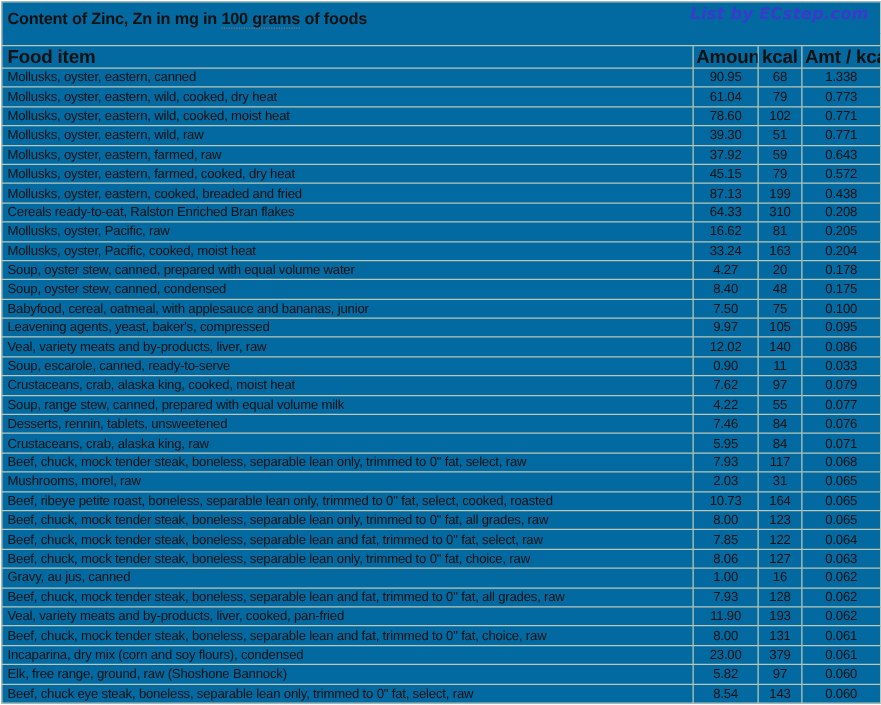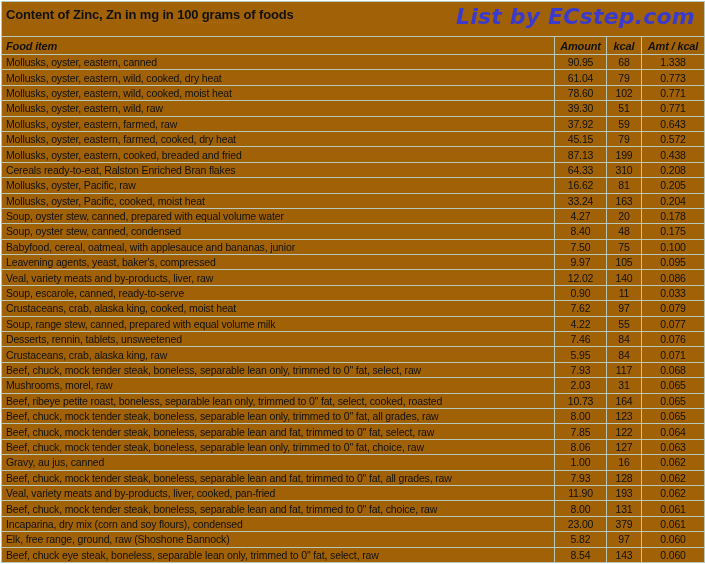--- a/index.html
+++ b/index.html
@@ -1,30 +1,30 @@
 <!DOCTYPE html>
 <html><head>
 <meta charset="utf-8">
 <style>
   html, body { margin:0; padding:0; background:#ffffff; }
   body { width:705px; height:564px; overflow:hidden; position:relative;
          font-family:"Liberation Sans", sans-serif; }
   table.foods { position:absolute; left:1px; top:1px; width:703px;
-         border-collapse:collapse; table-layout:fixed; background:#a16207; }
+         border-collapse:collapse; table-layout:fixed; background:#0369a1; }
   table.foods td, table.foods th { border:1px solid #b8c8b8; padding:0 4px;
          font-size:10.5px; color:#111; white-space:nowrap; overflow:hidden;
          letter-spacing:-0.15px; }
   tr.title-row td { height:25px; font-size:13px; font-weight:bold; border-bottom:none; }
   tr.spacer-row td { height:9px; border-top:none; }
-  tr.head-row th { height:17px; font-size:11px; font-weight:bold; text-align:left;font-style:italic; }
+  tr.head-row th { height:17px; font-size:15px; font-weight:bold; text-align:left; }
   tr.head-row th.num { text-align:center; padding:0 2px; }
   tbody tr.data-row td { height:14.4px; line-height:14px; }
   td.num { text-align:center; padding:0 2px; }
   .u100 { border-bottom:1px dotted #777; }
-  .watermark { position:absolute; right:10px; top:4px; font-size:22px;
+  .watermark { position:absolute; right:10px; top:4px; font-size:13px;
          font-style:italic; font-weight:bold; color:#3a3acc;
          font-family:"DejaVu Sans", sans-serif; letter-spacing:0.2px; }
   col.c-name { width:553px; } col.c-amt { width:52px; }
   col.c-kcal { width:35px; } col.c-ratio { width:63px; }
 </style>
 </head>
 <body>
 
 <table class="foods">
   <colgroup>

